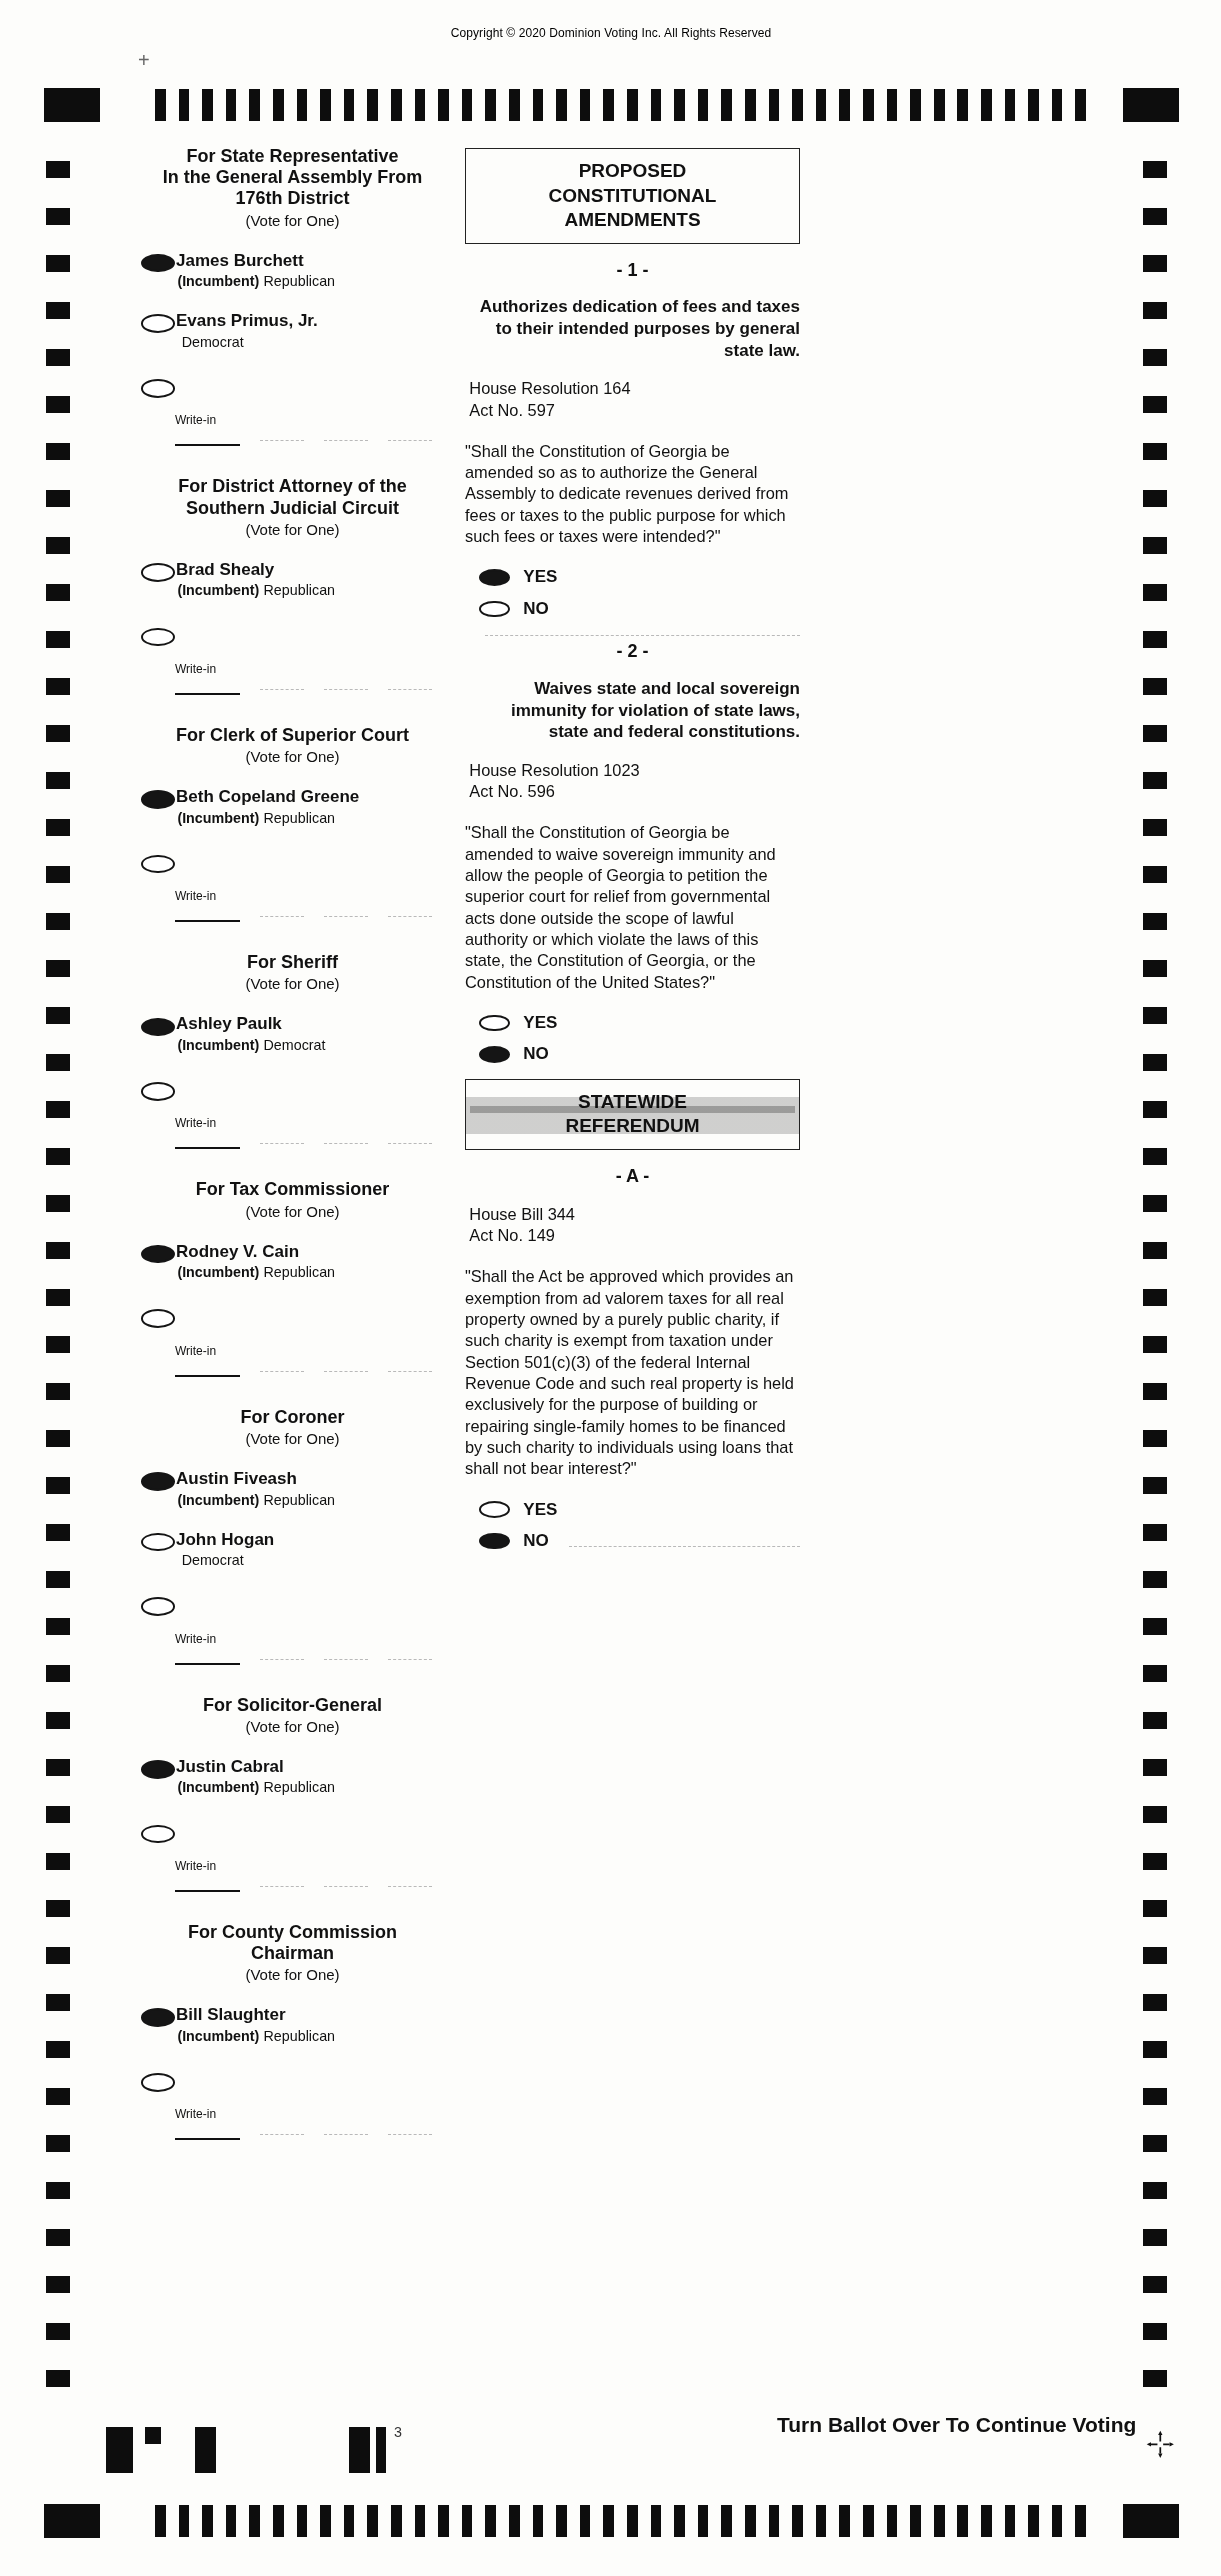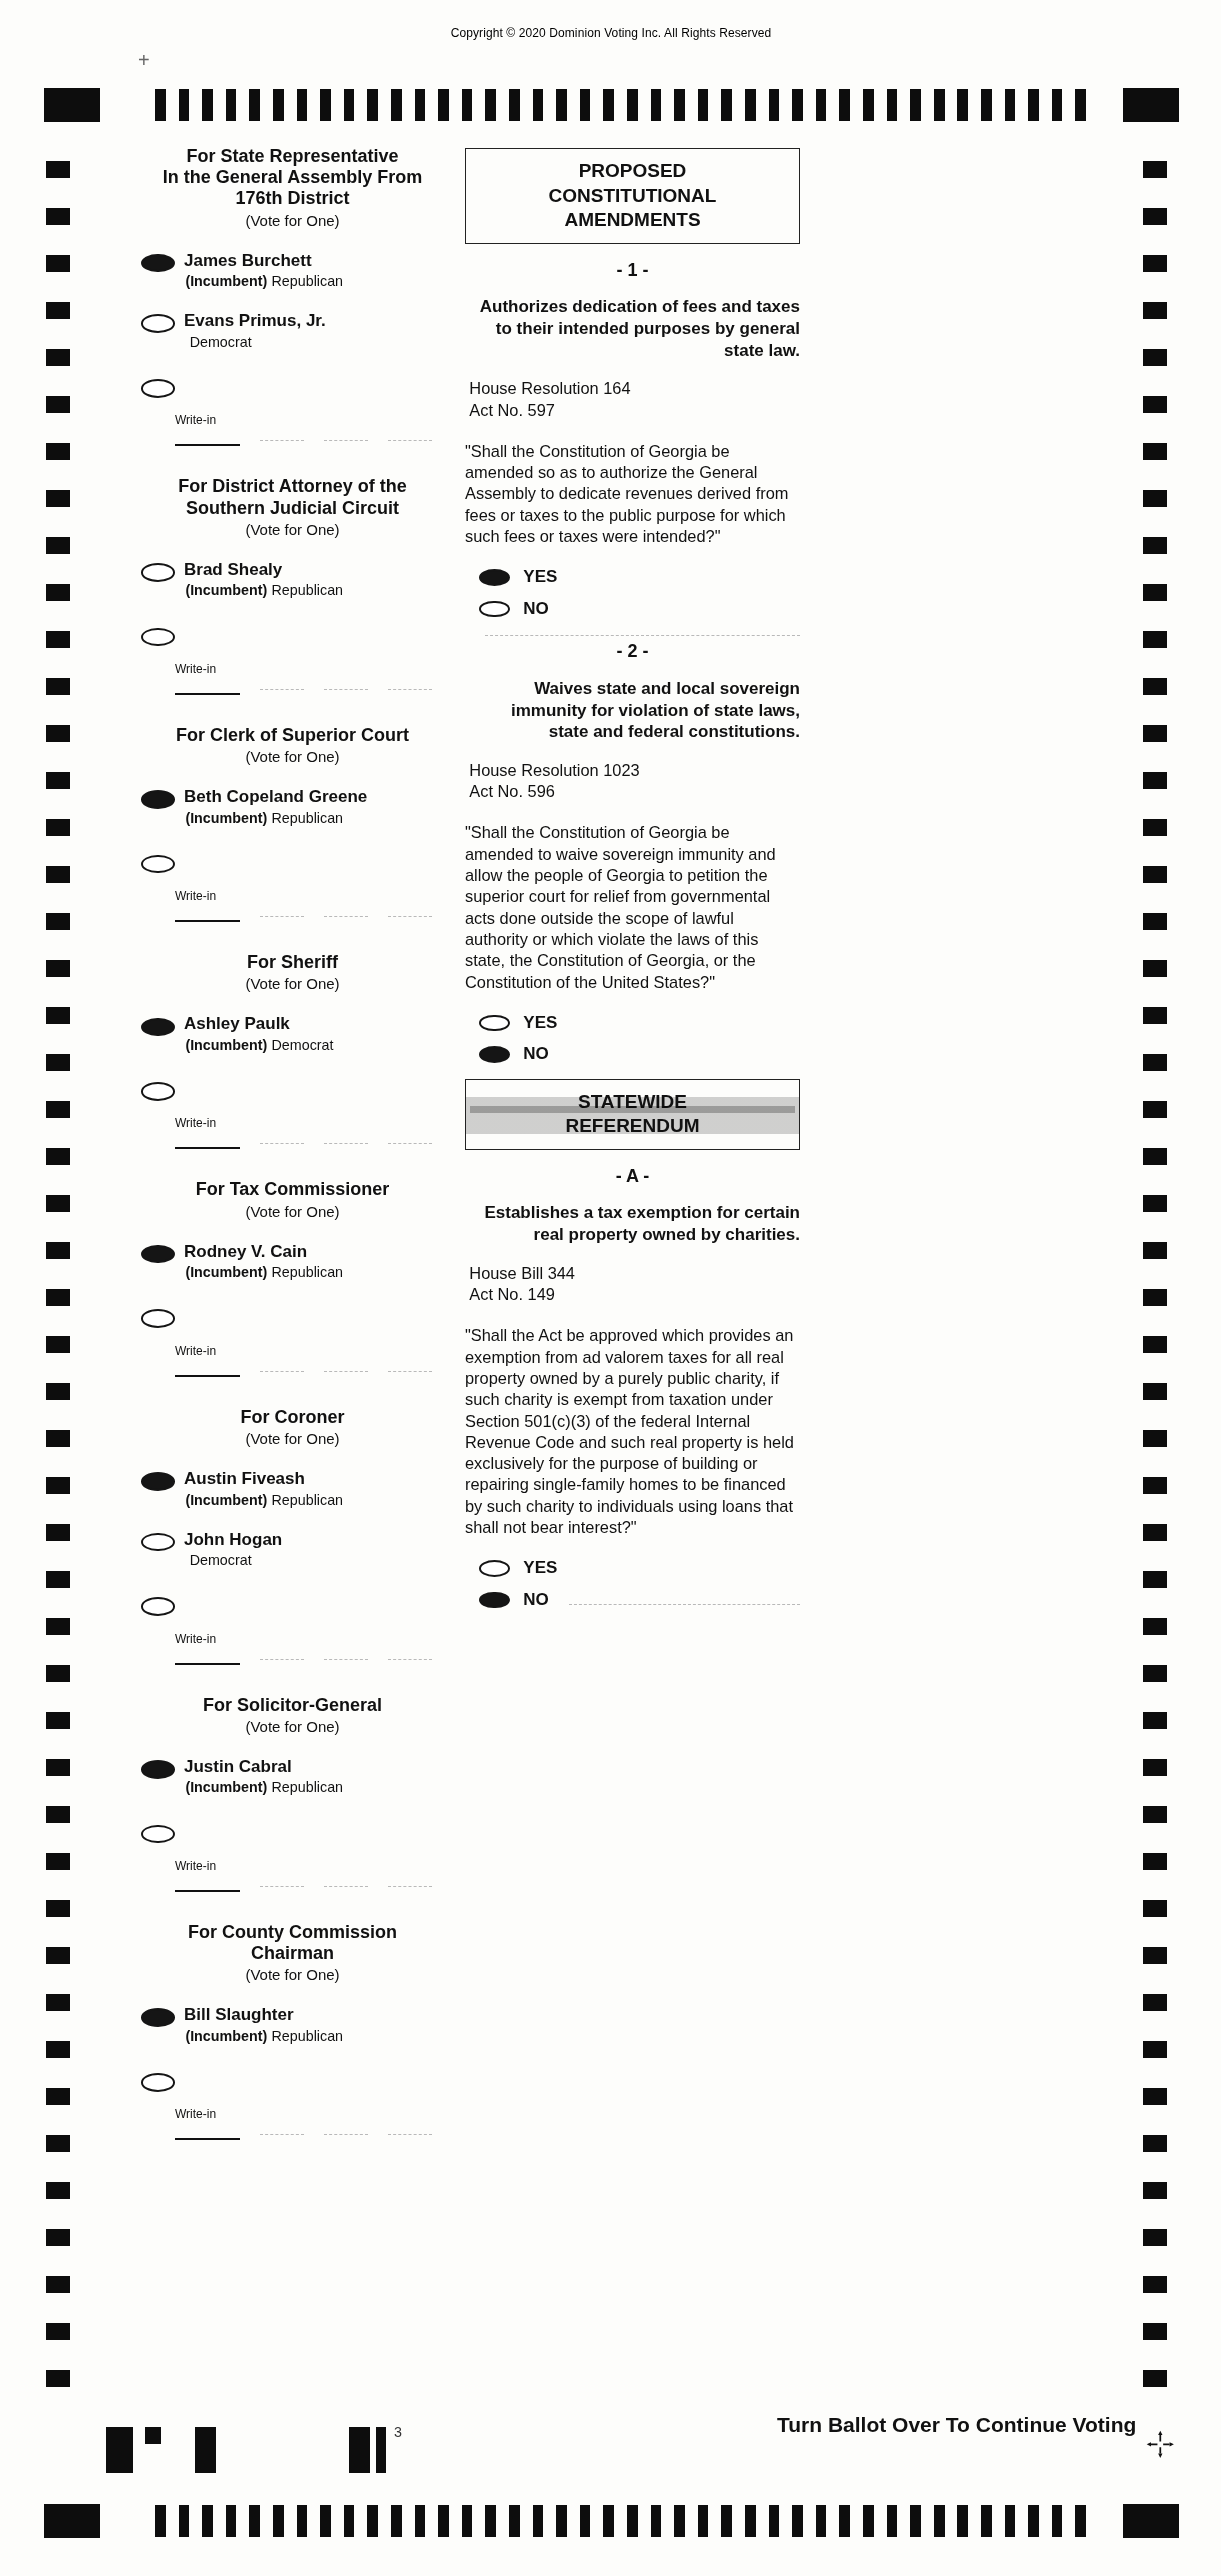--- a/index.html
+++ b/index.html
@@ -33,21 +33,21 @@
   .oval { display:inline-block; flex:0 0 auto; width:34px; height:18.6px;
     border:2.1px solid #151515; border-radius:17px / 9.3px; background:#fff; }
   .oval.filled { background:#151515; }
   .choice-row .oval { width:31px; height:16.4px; }
 
   
   .left-col { position:absolute; left:141px; top:146px; width:303px; }
   .contest { margin-bottom:30px; }
   .contest-title { font-weight:700; font-size:18px; line-height:1.18; text-align:center; white-space:pre-line; }
   .vote-for { font-size:15px; text-align:center; margin-top:2.1px; }
-  .cand-row { display:flex; gap:9px; margin-top:23px; align-items:flex-start; }
+  .cand-row { display:flex; gap:1px; margin-top:23px; align-items:flex-start; }
   .cand-row .oval { margin-top:2.1px; }
   .cand-name { font-size:17px; font-weight:700; line-height:1.1; }
   .cand-detail { font-size:14.3px; margin-top:2.9px; margin-left:1.4px; }
   .inc { font-weight:700; margin-right:4.3px; }
   .blank-row { margin-top:27px; }
   .write-in-row { margin-top:15.7px; margin-left:34px; display:flex; align-items:flex-end; gap:20px; }
   .write-in-label { font-size:12px; font-weight:400; border-bottom:2.1px solid #111;
     padding-bottom:17px; padding-right:24px; }
   .dash-seg { width:44px; height:0.7px; border-bottom:1.4px dashed #b9b9b9; margin-bottom:5px; }
 
@@ -328,21 +328,20 @@
       <span class="oval filled"></span>
       <span class="choice-label">NO</span>
     </div>
   </section>
 
   <div class="section-box smudged" style="margin-top:14.3px;">STATEWIDE
 REFERENDUM</div>
 
   <section>
     <div class="m-number">- A -</div>
-    <div class="m-summary">Establishes a tax exemption for certain real property owned by charities.</div>
     <div class="m-refs">
       <div>House Bill 344</div>
       <div>Act No. 149</div>
     </div>
     <div class="m-question">"Shall the Act be approved which provides an exemption from ad valorem taxes for all real property owned by a purely public charity, if such charity is exempt from taxation under Section 501(c)(3) of the federal Internal Revenue Code and such real property is held exclusively for the purpose of building or repairing single-family homes to be financed by such charity to individuals using loans that shall not bear interest?"</div>
     <div class="choice-row">
       <span class="oval"></span>
       <span class="choice-label">YES</span>
     </div>
     <div class="choice-row">

